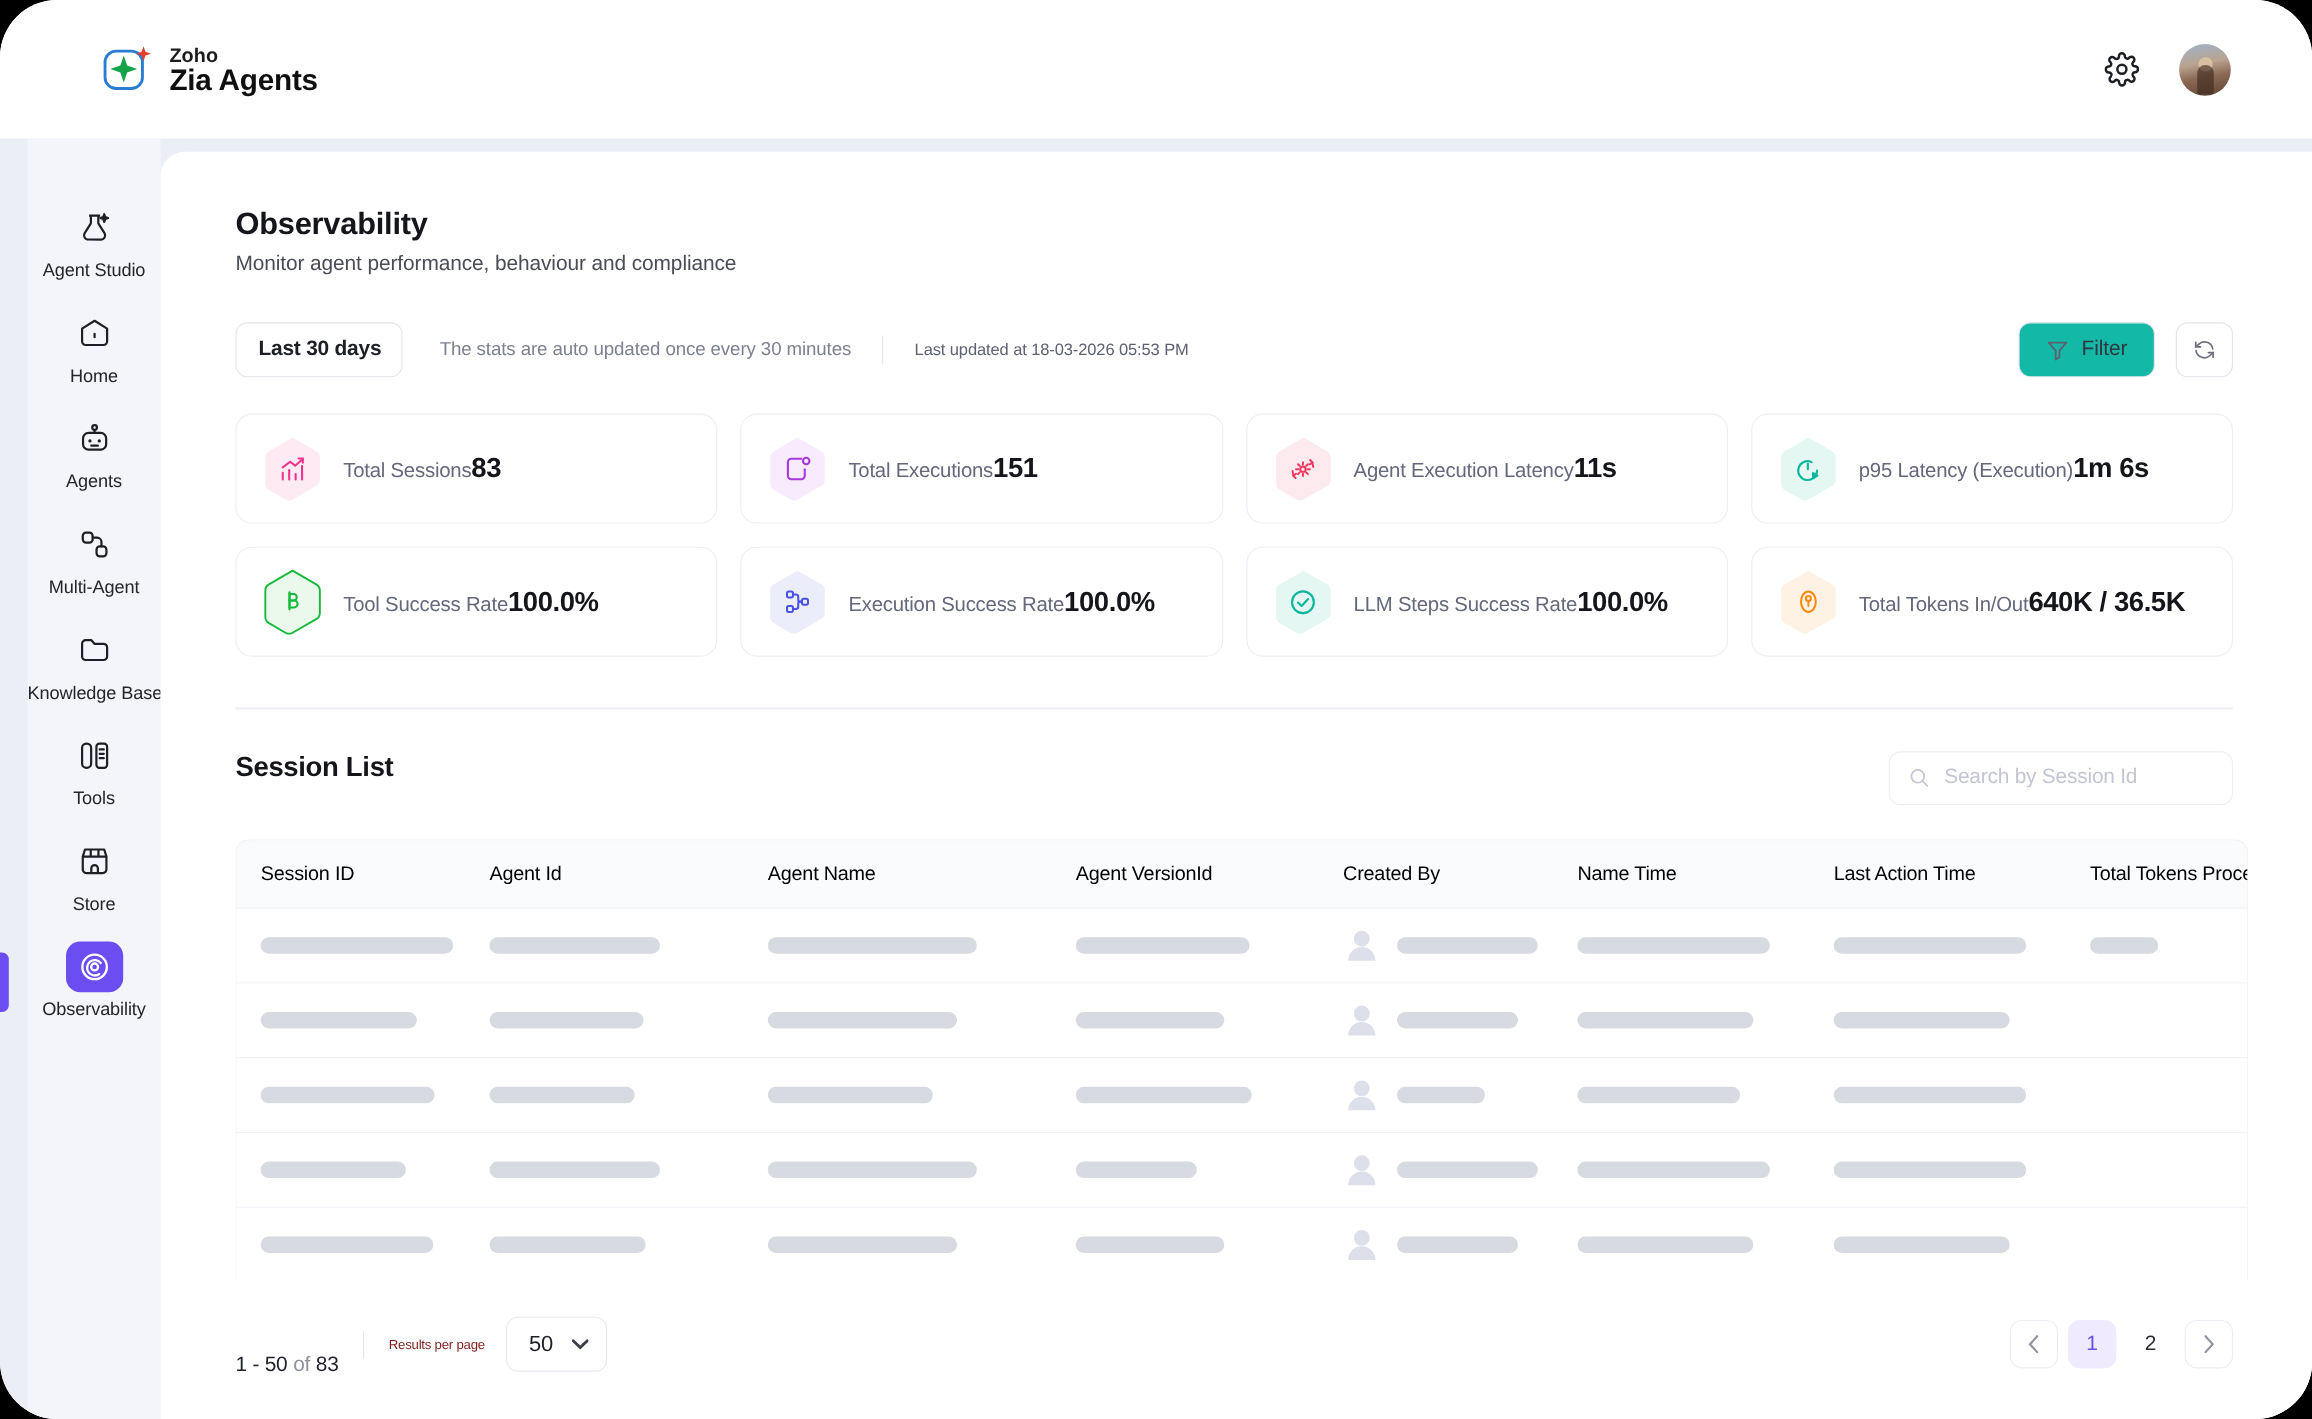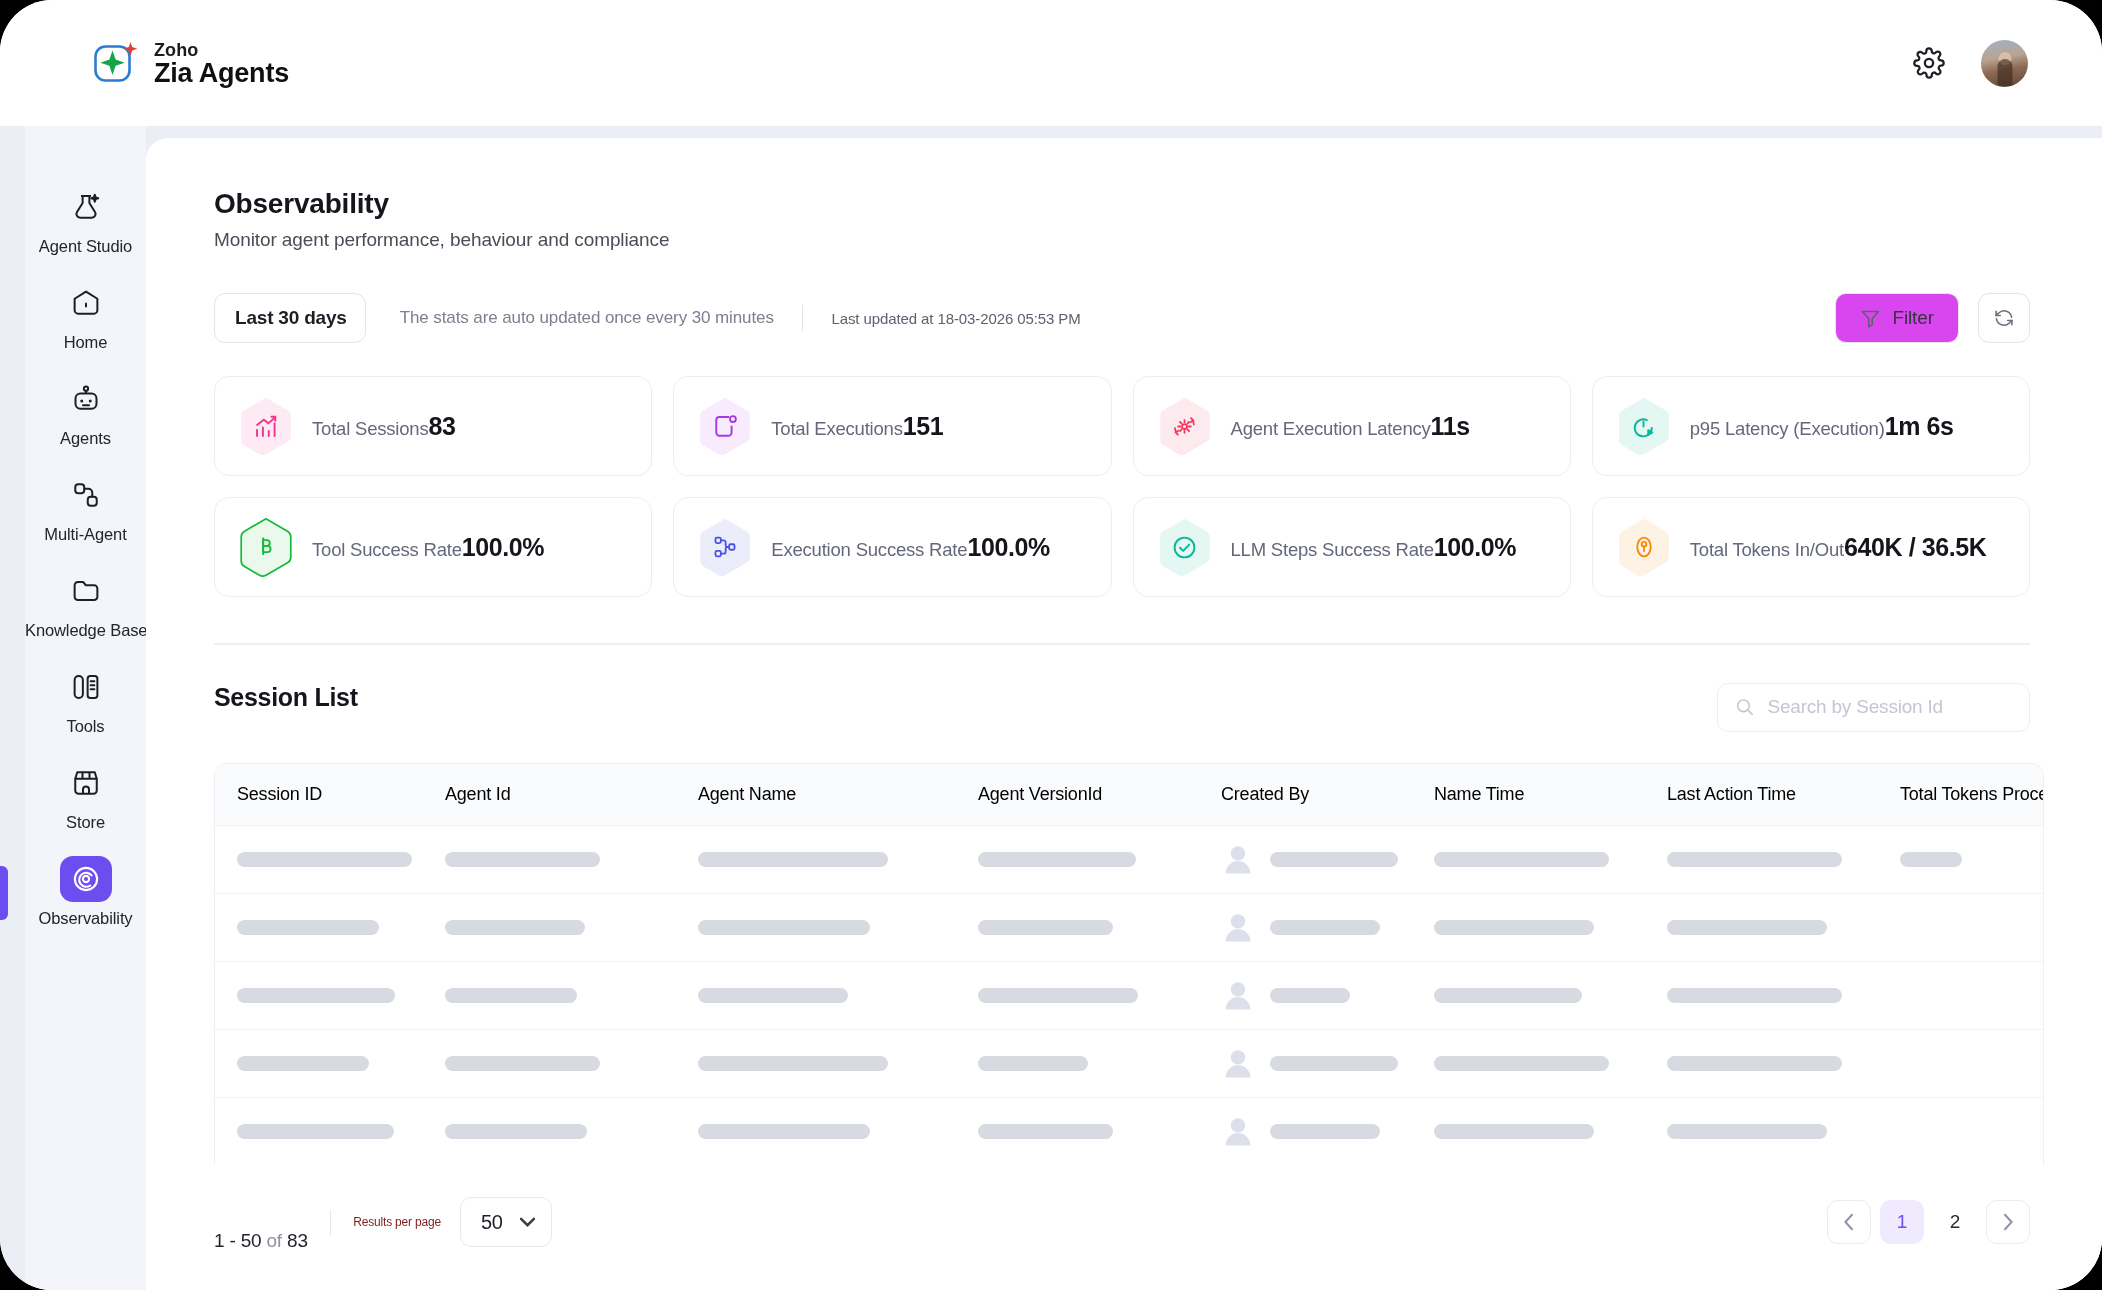--- a/index.html
+++ b/index.html
@@ -90,21 +90,21 @@
     height:50px; padding:0 18px 0 20px; border:1.6px solid #e3e4ec; border-radius:11px;
     background:#fff; cursor:pointer;flex-direction:column;
   }
   .range-label{ font-size:19px; font-weight:700; color:#1d1f27; letter-spacing:-.2px;}
   .toolbar-note{ font-size:17px; color:#7c808f; margin-left:34px; letter-spacing:-.1px;}
   .toolbar-divider{ width:1.6px; height:26px; background:#e1e3ec; margin:0 28px; }
   .toolbar-updated{ font-size:15px; color:#5d6171; letter-spacing:-.1px;}
   .toolbar-spacer{ flex:1; }
   .filter-btn{
     display:flex; align-items:center; gap:11px; height:50px; padding:0 24px;
-    border:1.6px solid #e3e4ec; border-radius:11px; background:#d946ef; cursor:pointer;
+    border:1.6px solid #e3e4ec; border-radius:11px; background:#14b8a6; cursor:pointer;
   }
   .filter-label{ font-size:19px; color:#32353f; letter-spacing:-.1px;}
   .refresh-btn{
     width:52px; height:50px; margin-left:19px; border:1.6px solid #e3e4ec;
     border-radius:11px; background:#fff; display:flex; align-items:center;
     justify-content:center; cursor:pointer;
   }
 
   
   .stats{

